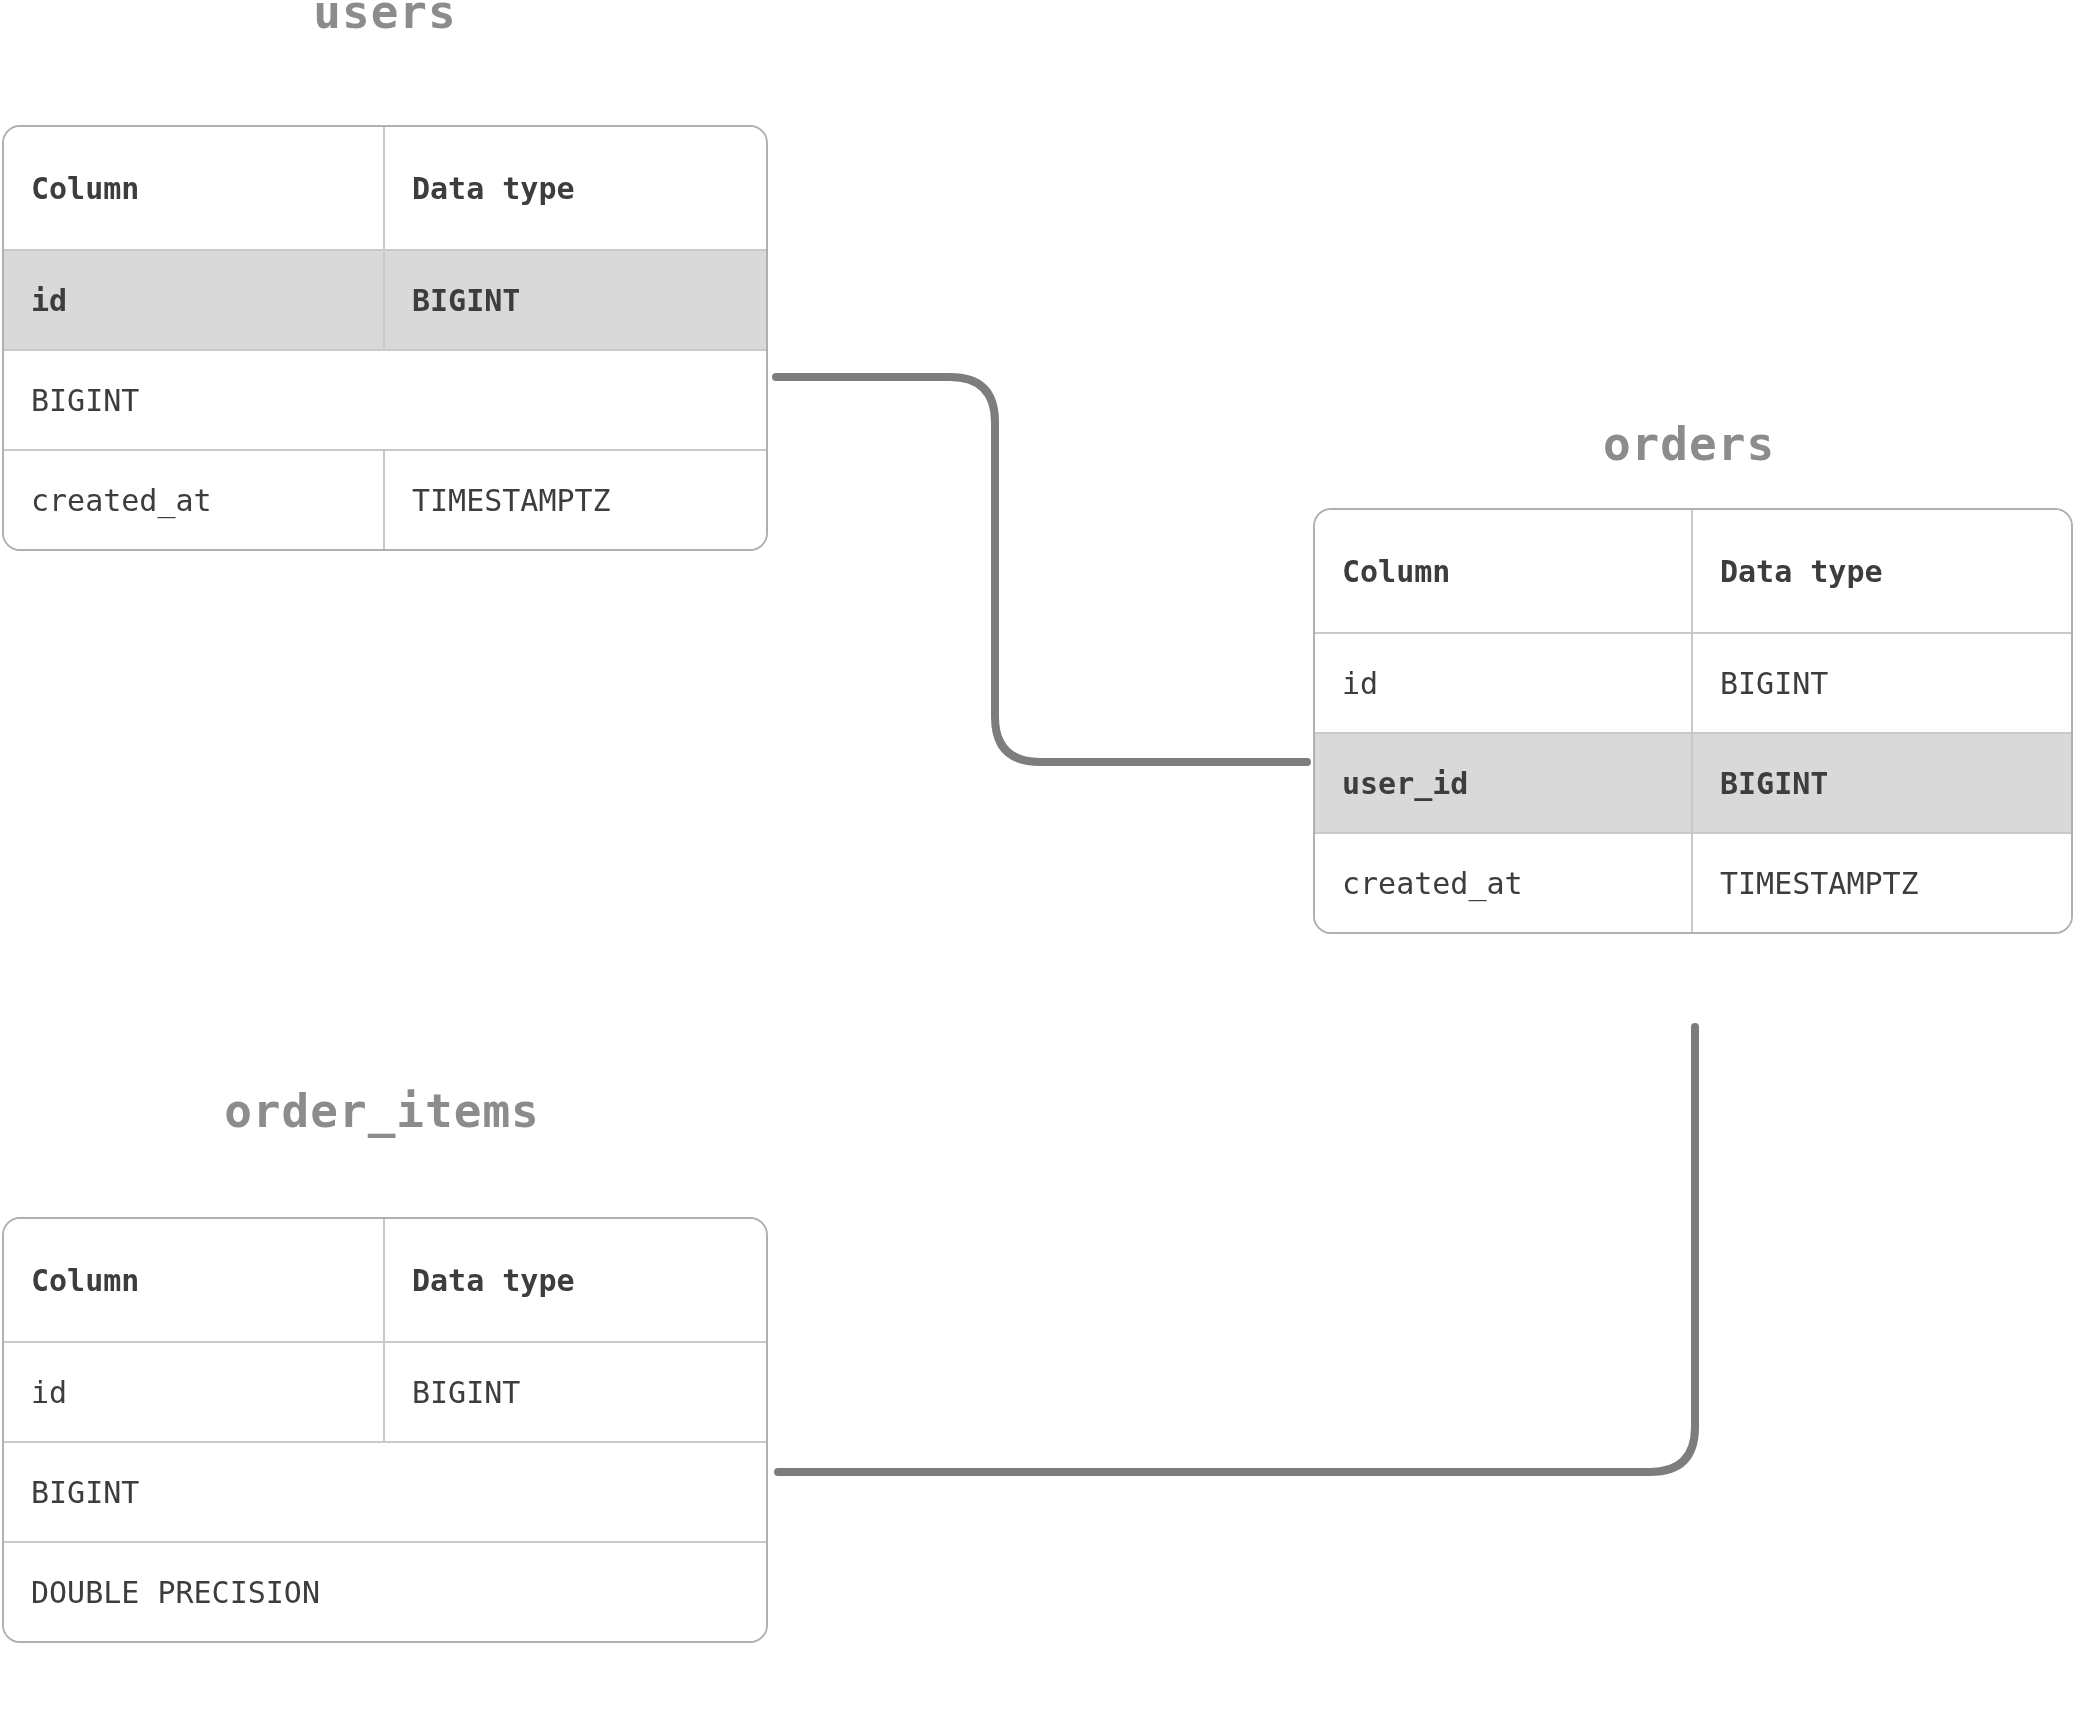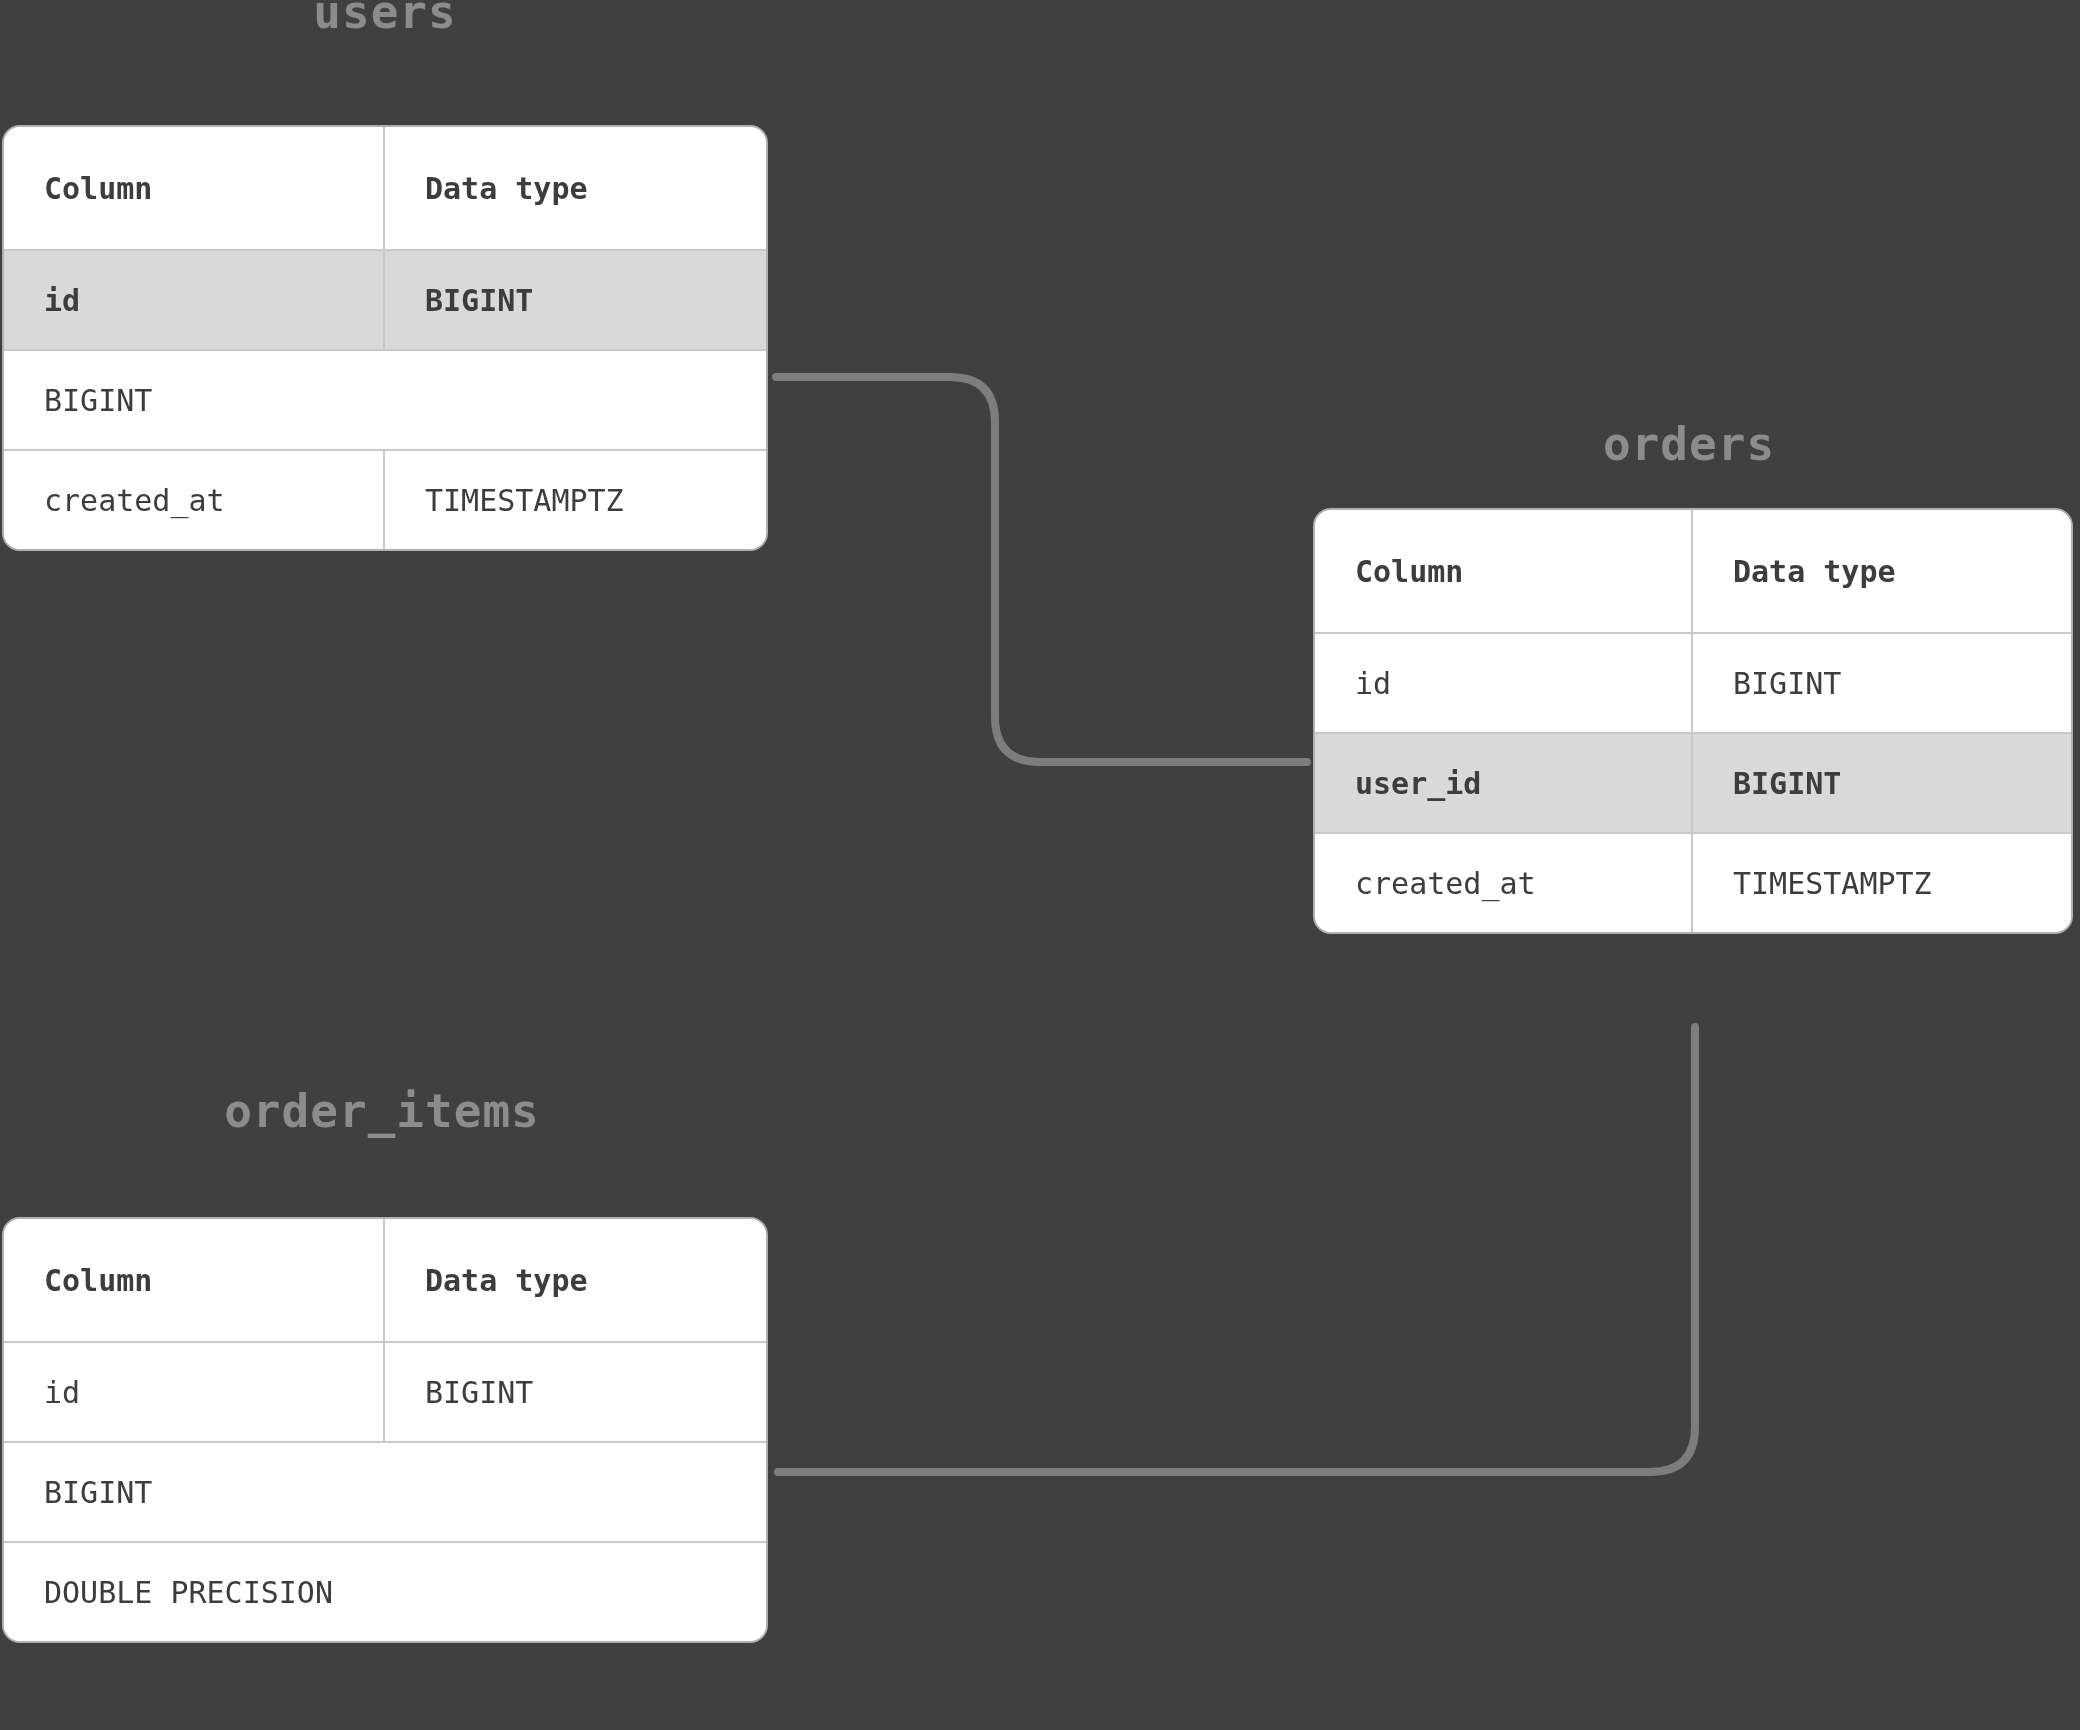--- a/index.html
+++ b/index.html
@@ -4,21 +4,21 @@
 <style>
   html, body {
     margin: 0;
     padding: 0;
     background: #000000;
   }
   #canvas {
     position: relative;
     width: 2080px;
     height: 1730px;
-    background: #404040;
+    background: #ffffff;
     overflow: hidden;
     font-family: "DejaVu Sans Mono", "Liberation Mono", monospace;
   }
   .table-title {
     position: absolute;
     transform: translate(-50%, -50%);
     font-size: 46px;
     font-weight: bold;
     color: #8c8c8c;
     letter-spacing: 1px;
@@ -46,21 +46,21 @@
   .row.highlight {
     background: #d9d9d9;
   }
   .row.highlight .cell {
     font-weight: bold;
   }
   .cell {
     flex: 0 0 50%;
     display: flex;
     align-items: center;
-    padding-left: 40px;
+    padding-left: 27px;
     box-sizing: border-box;
     font-size: 30px;
     color: #3d3d3d;
     white-space: nowrap;
     overflow: hidden;
     text-align: center;
   }
   .cell.first {
     border-right: 2px solid #c9c9c9;
   }

